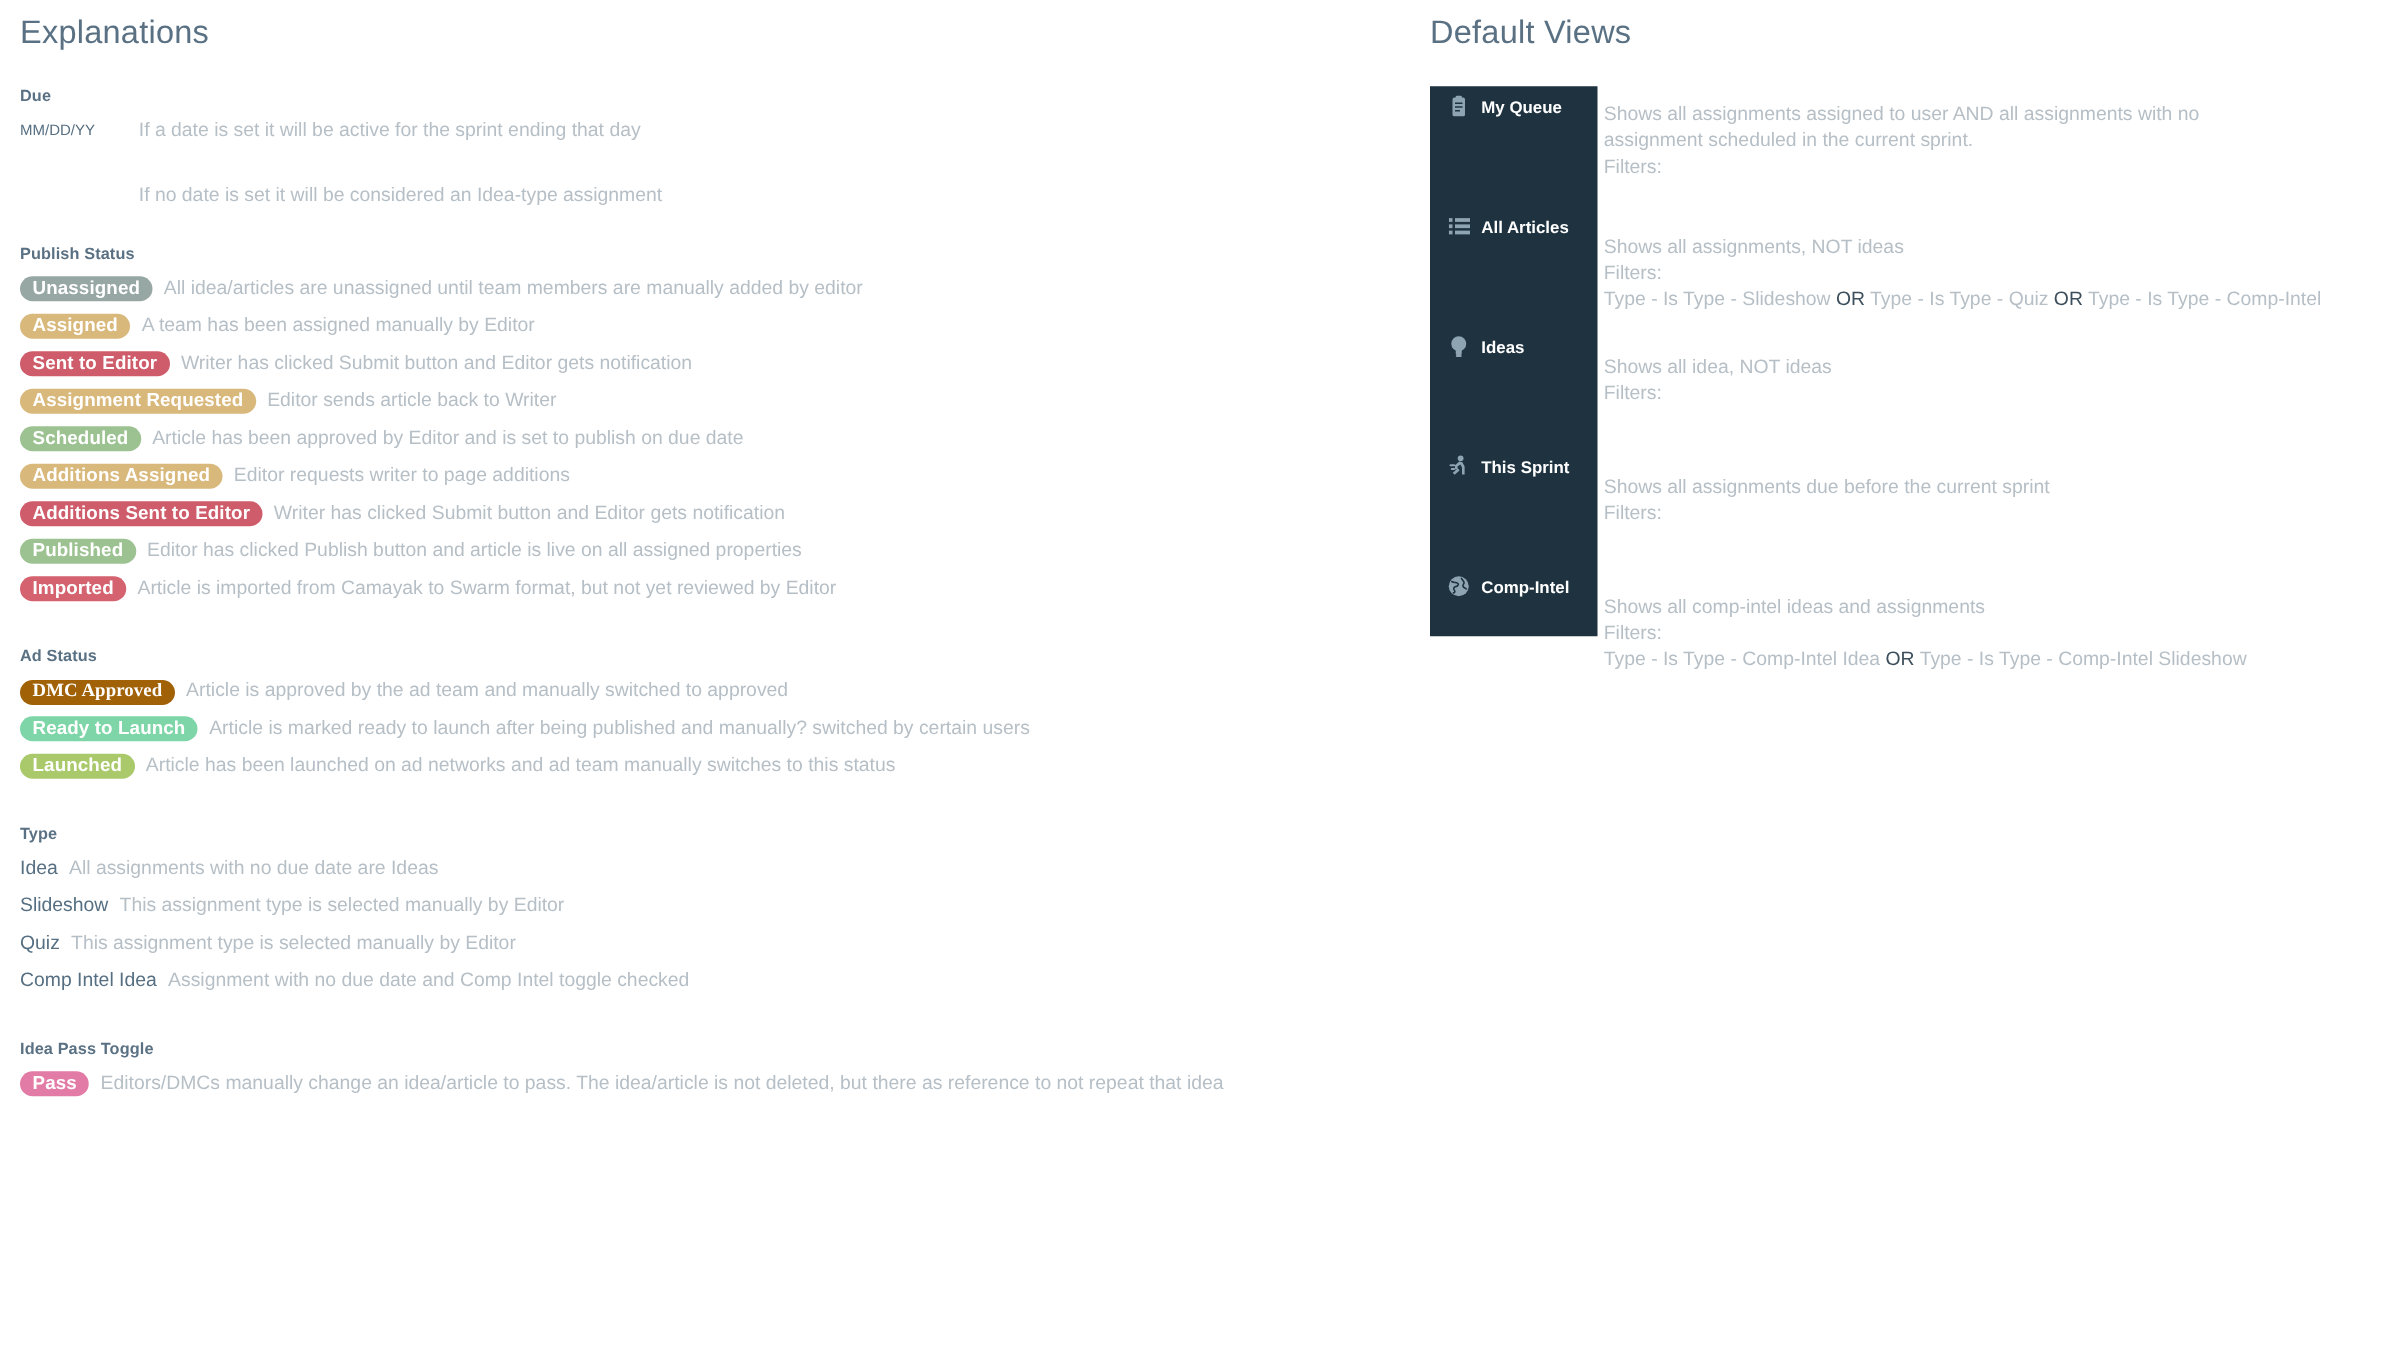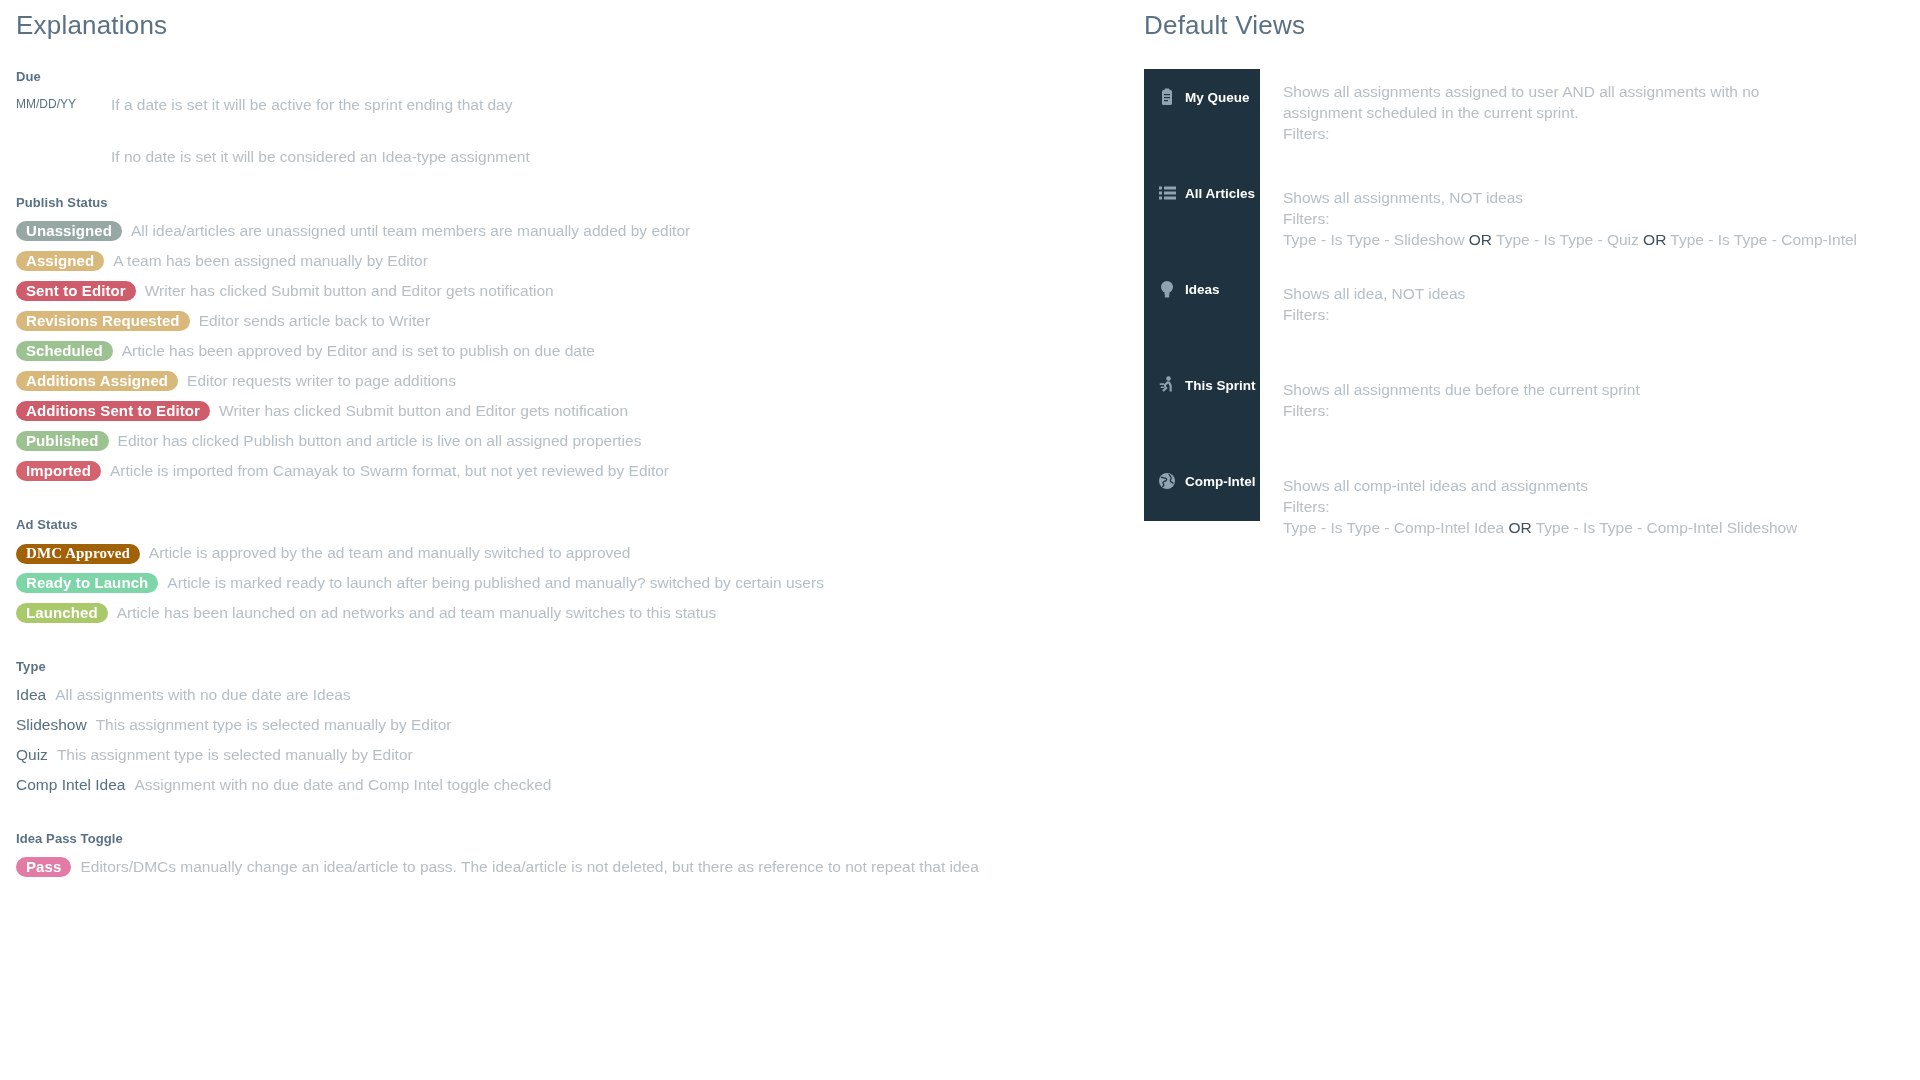--- a/index.html
+++ b/index.html
@@ -100,23 +100,23 @@
     width: 760px;
   }
   .right-col .col-title { margin: 0 0 28px 0; }
 
   .views-wrap { position: relative; }
 
   .views-nav {
     position: absolute;
     left: 0;
     top: 0;
-    width: 116px;
+    width: 134px;
     background: #1e323f;
-    padding: 16px 0 24px 0;
+    padding: 4px 0 24px 0;
     z-index: 2;
   }
 
   .nav-item {
     display: flex;
     align-items: center;
     height: 24px;
     margin-bottom: 72px;
     padding-left: 14px;
   }
@@ -192,21 +192,21 @@
           </div>
           <div class="row">
             <span class="badge" style="background: rgb(217, 184, 124);">Assigned</span>
             <span class="desc">A team has been assigned manually by Editor</span>
           </div>
           <div class="row">
             <span class="badge" style="background: rgb(207, 92, 107);">Sent to Editor</span>
             <span class="desc">Writer has clicked Submit button and Editor gets notification</span>
           </div>
           <div class="row">
-            <span class="badge" style="background: rgb(217, 184, 124);">Revisions Requested</span>
+            <span class="badge" style="background: rgb(217, 184, 124);">Assignment Requested</span>
             <span class="desc">Editor sends article back to Writer</span>
           </div>
           <div class="row">
             <span class="badge" style="background: rgb(157, 194, 146);">Scheduled</span>
             <span class="desc">Article has been approved by Editor and is set to publish on due date</span>
           </div>
           <div class="row">
             <span class="badge" style="background: rgb(217, 184, 124);">Additions Assigned</span>
             <span class="desc">Editor requests writer to page additions</span>
           </div>

